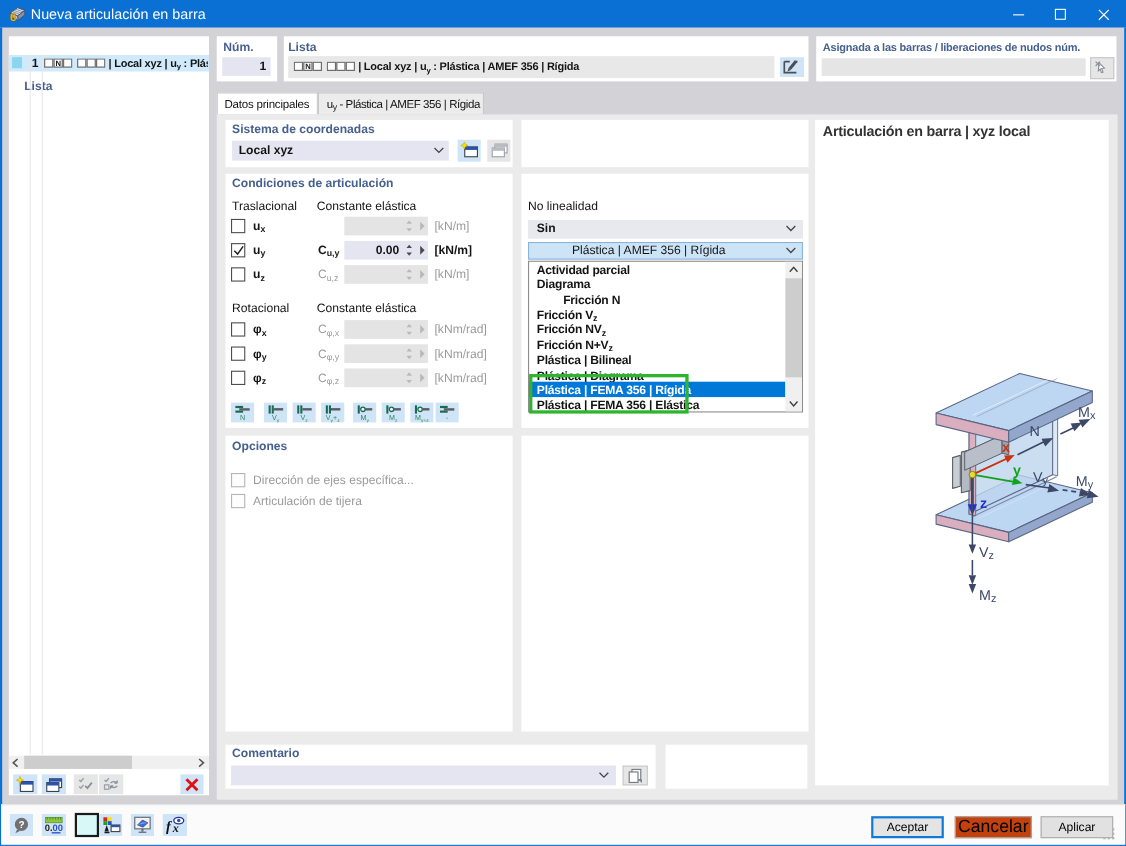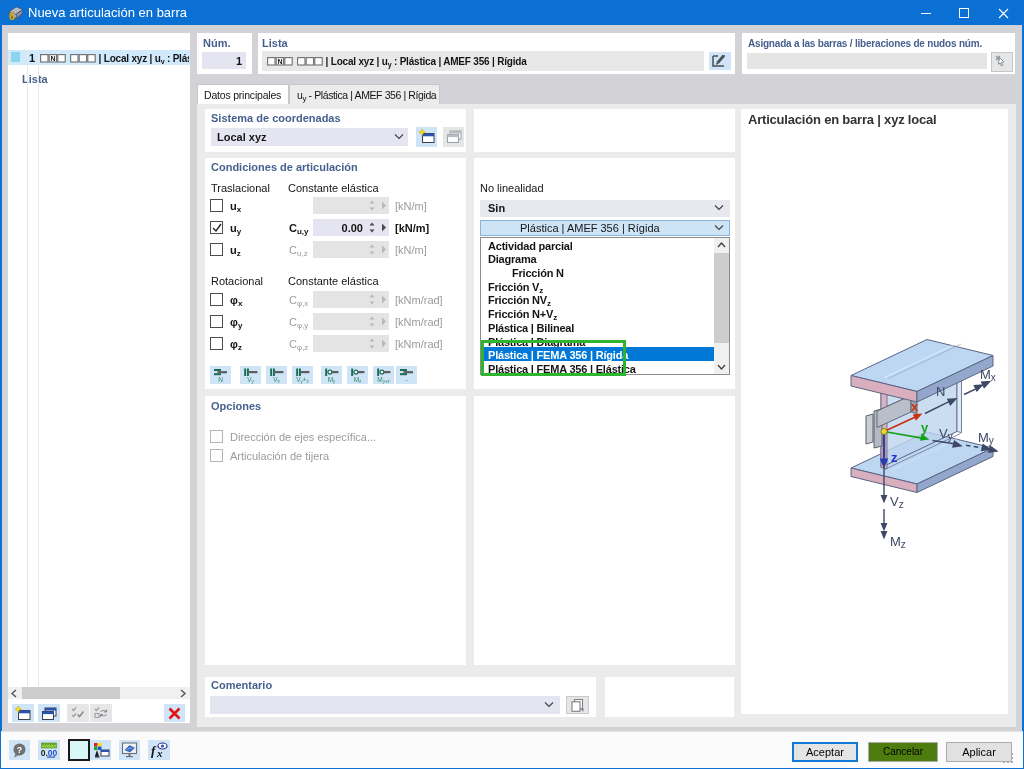--- a/index.html
+++ b/index.html
@@ -473,14 +473,14 @@
 <text x="890" y="506">V<tspan font-size="10" dy="2">z</tspan></text>
 <text x="890" y="545.5">M<tspan font-size="10" dy="2">z</tspan></text>
 <text x="911" y="411" fill="#cc3311" font-weight="bold">x</text>
 <text x="921" y="432" fill="#12a31a" font-weight="bold">y</text>
 <text x="891" y="462" fill="#2233cc" font-weight="bold">z</text>
 </g>
 <circle cx="884" cy="431.5" r="3" fill="#e8d83a" stroke="#887700" stroke-width="0.8"></circle>
 </svg>
 
 <div class="abs" style="left:792px;top:742px;width:66px;height:20px;background:#e4e4e4;border:2px solid #0f7ad8;box-sizing:border-box;text-align:center;font-size:11px;line-height:16px;">Aceptar</div>
-<div class="abs" style="left:868px;top:742px;width:70px;height:20px;background:#4d7c0f;border:1px solid #ababab;box-sizing:border-box;text-align:center;font-size:10px;line-height:18px;">Cancelar</div>
+<div class="abs" style="left:868px;top:742px;width:70px;height:20px;background:#c2410c;border:1px solid #ababab;box-sizing:border-box;text-align:center;font-size:16px;line-height:18px;">Cancelar</div>
 <div class="abs" style="left:946px;top:742px;width:66px;height:20px;background:#e1e1e1;border:1px solid #ababab;box-sizing:border-box;text-align:center;font-size:11px;line-height:18px;">Aplicar</div>
 
 </body></html>

